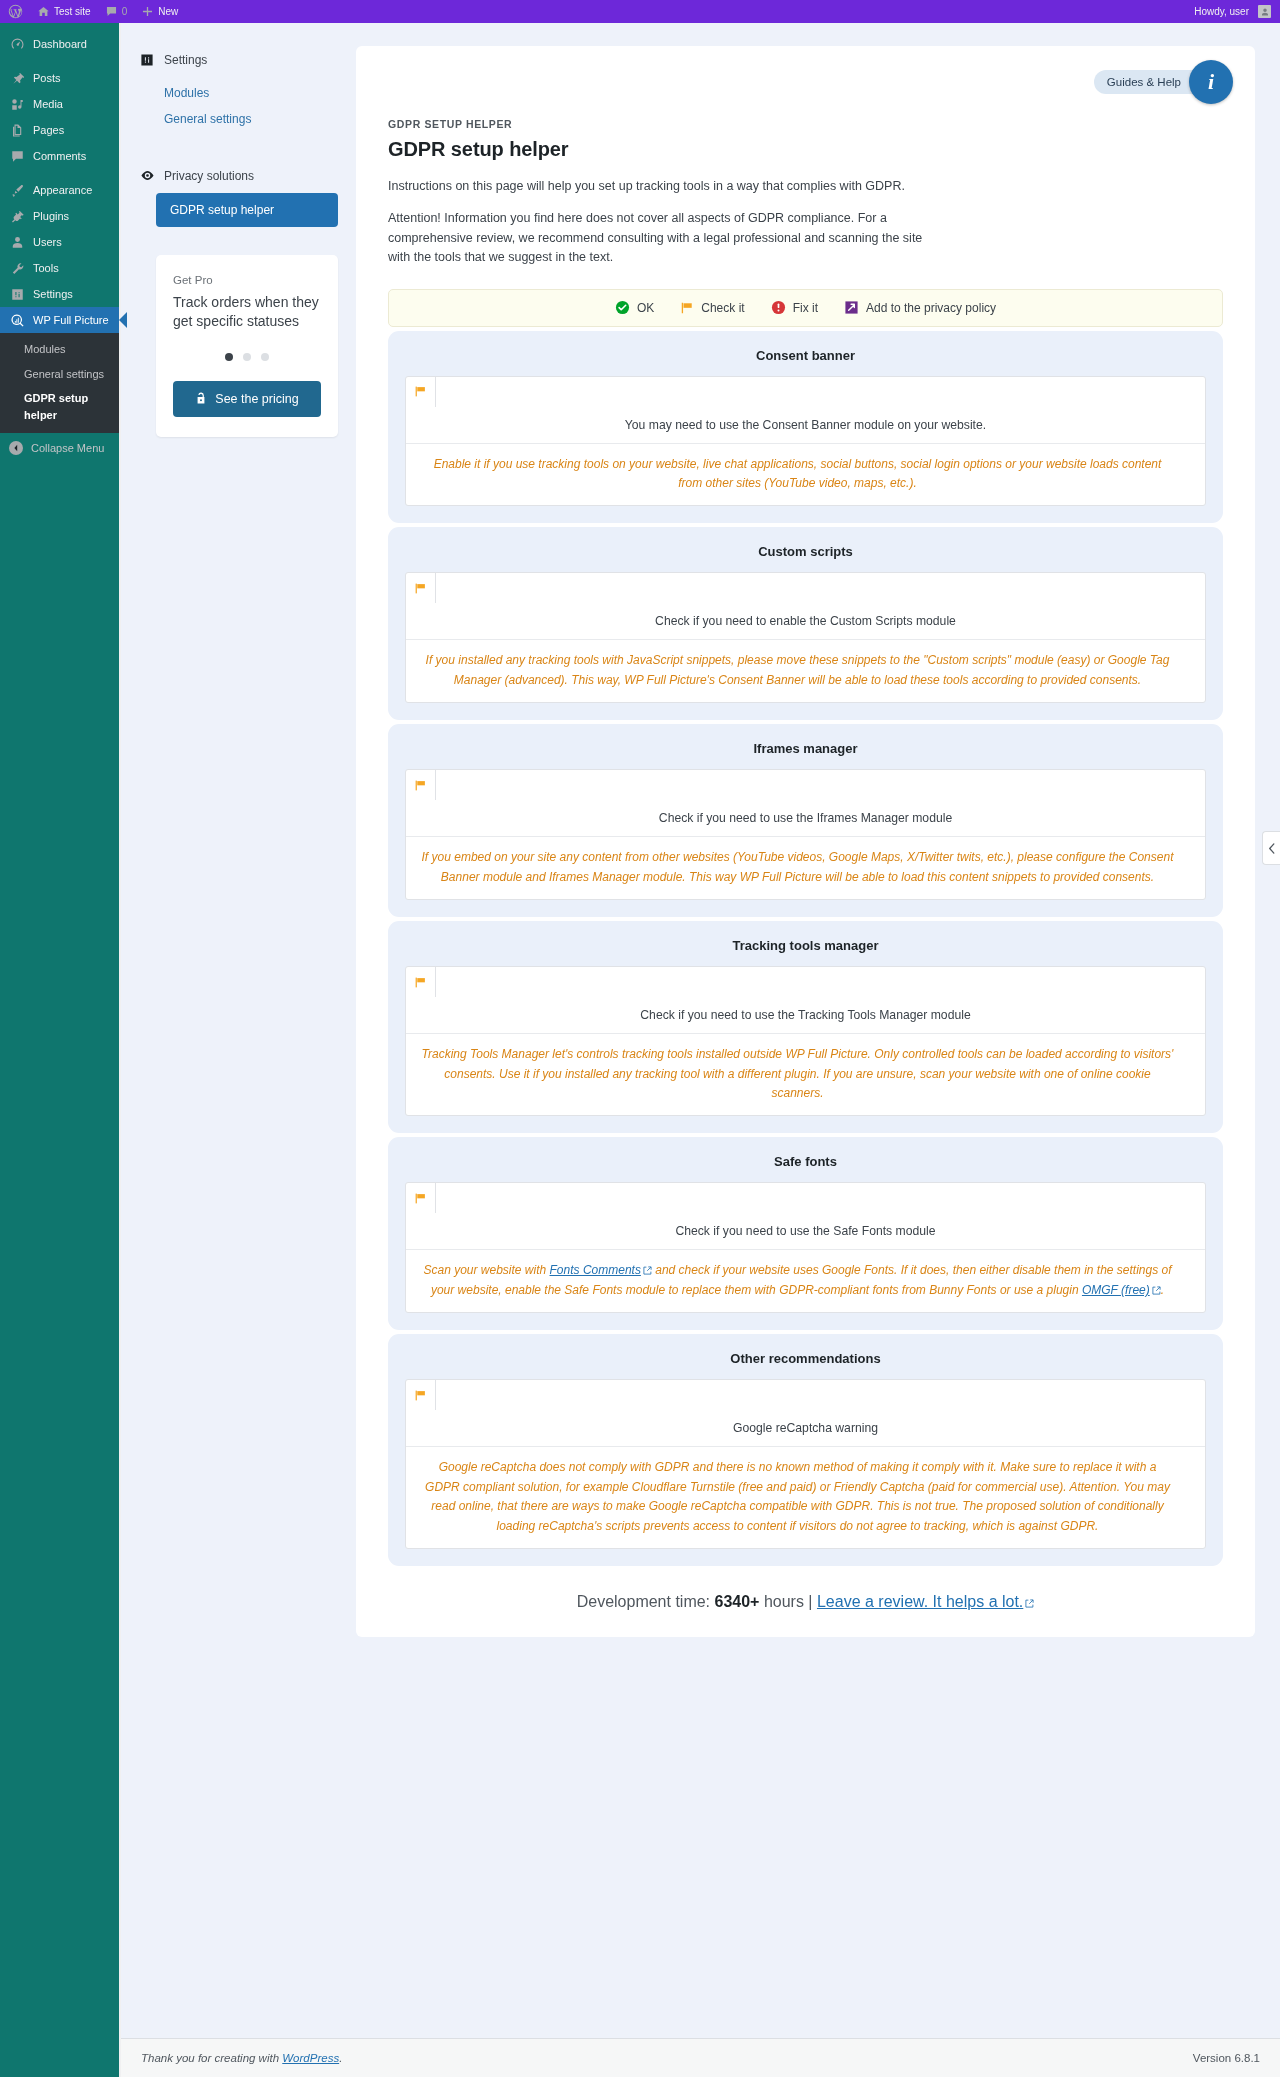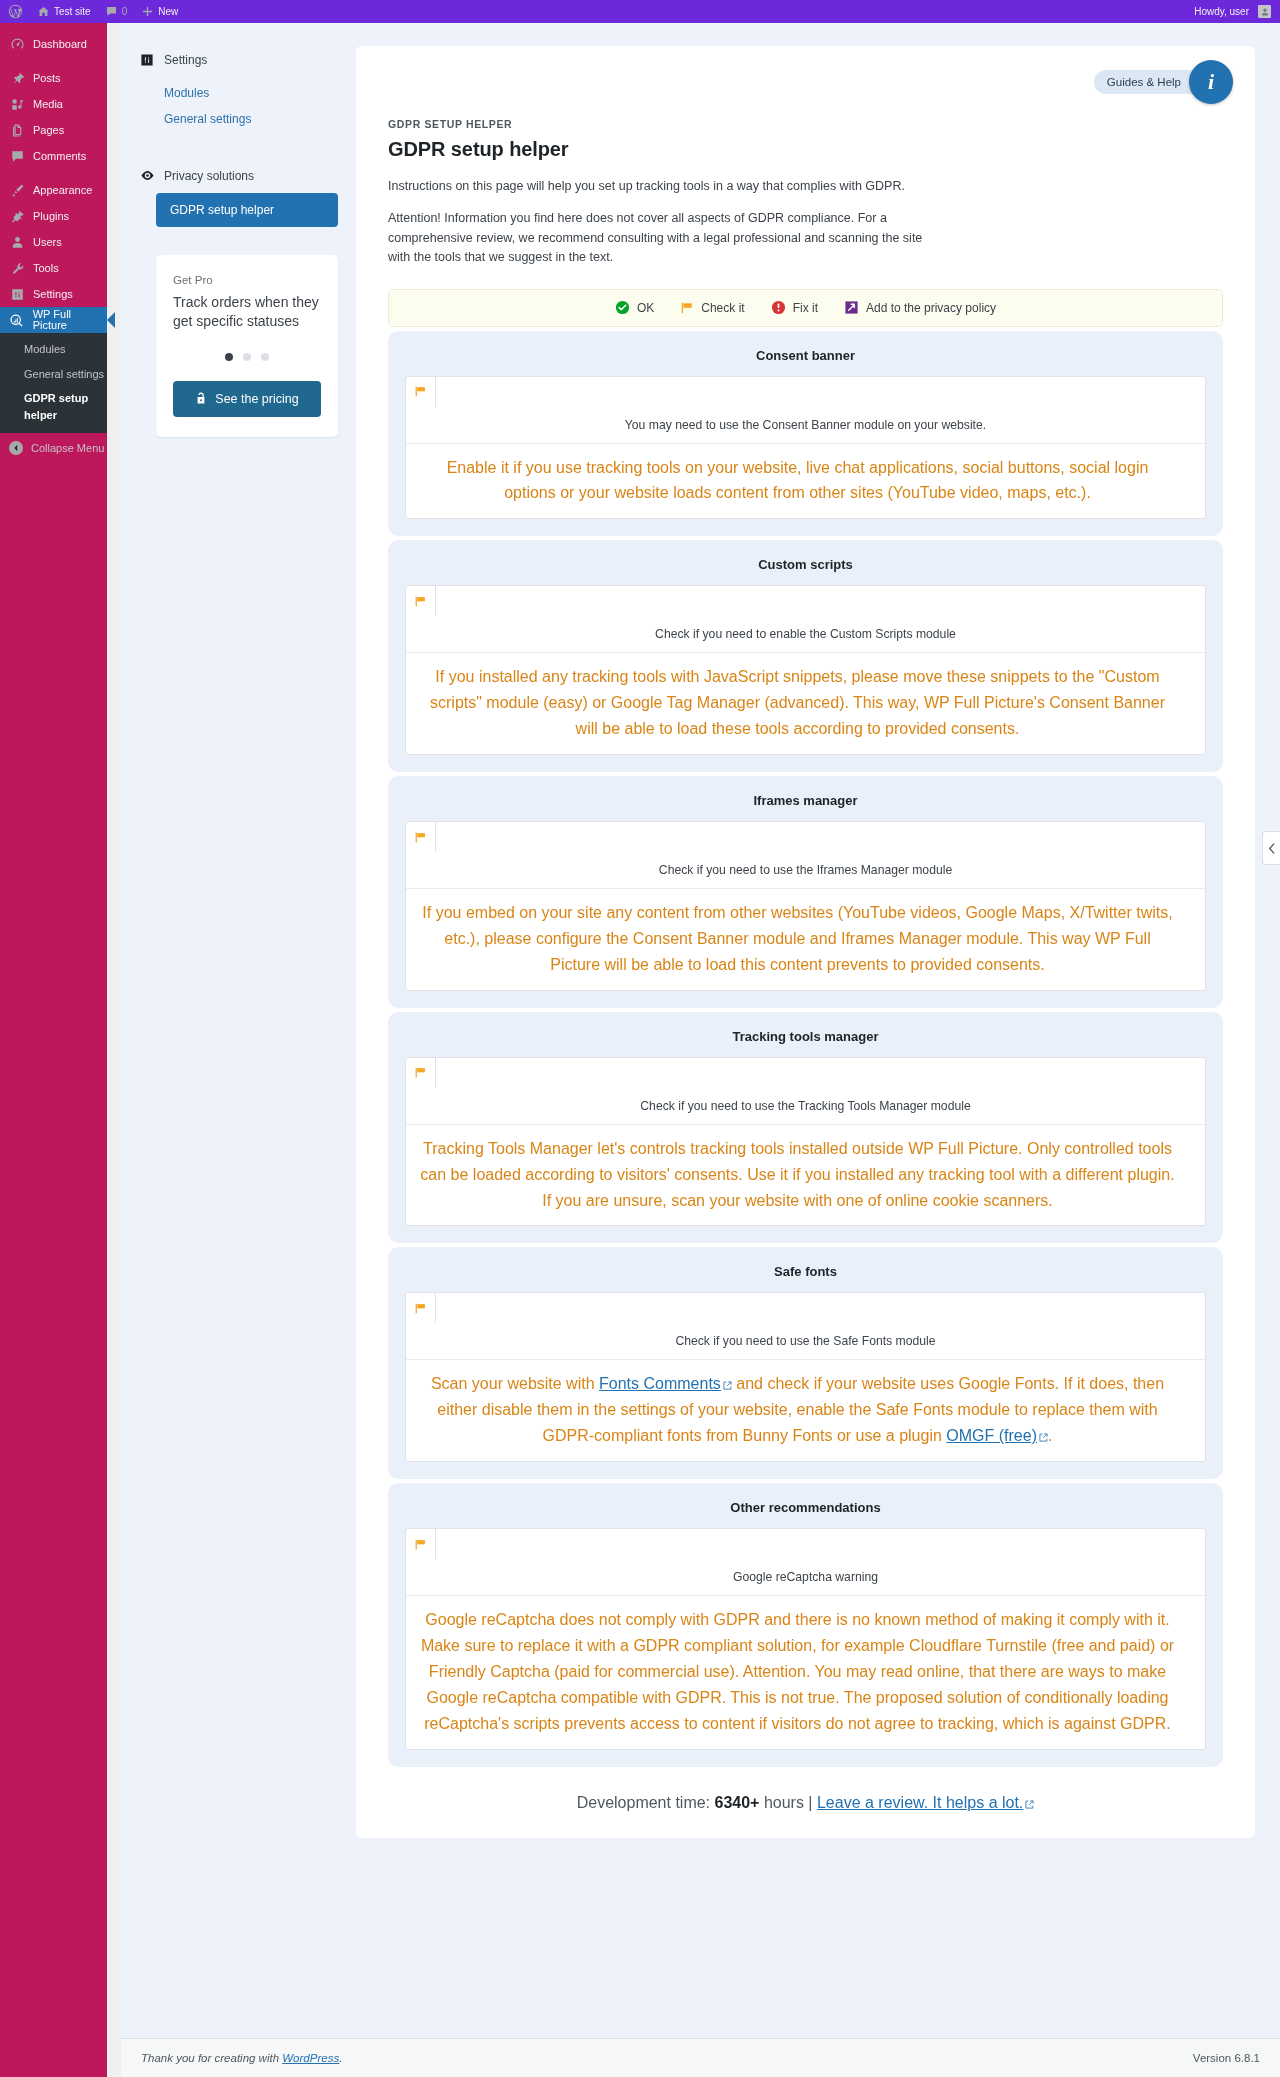--- a/index.html
+++ b/index.html
@@ -31,22 +31,22 @@
   }
   .ab-avatar {
     width: 13px; height: 13px; background: #c3c4c7; border-radius: 1px;
     display: inline-flex; align-items: center; justify-content: center;
     margin-left: 5px;
   }
   .ab-avatar svg { fill: #787c82; display: block; }
 
   
   .wpsidebar {
-    position: absolute; left: 0; top: 23px; width: 107px;
-    bottom: 0; background: #be185d; color: #f0f0f1;
+    position: absolute; left: 0; top: 23px; width: 119px;
+    bottom: 0; background: #0f766e; color: #f0f0f1;
     padding-top: 8px; z-index: 30;
   }
   .menu-item {
     display: flex; align-items: center; gap: 8px;
     height: 26px; padding: 0 0 0 9px; font-size: 11px;
     color: #f0f0f1; text-decoration: none; position: relative;
     line-height: 1;
   }
   .menu-item .mi-ico {
     width: 16px; display: inline-flex; align-items: center; justify-content: center;
@@ -188,22 +188,23 @@
     width: 30px; flex: 0 0 30px; border-right: 1px solid #e0e2e6;
     display: flex; align-items: center; justify-content: center;
   }
   .sec-flagcol svg { display: block; }
   .sec-body { flex: 1; }
   .sec-row-top {
     font-size: 12.2px; color: #3c434a; padding: 11px 14px;
     border-bottom: 1px solid #e8eaed;
   }
   .sec-row-desc {
-    font-size: 16px; color: #d98516; line-height: 1.62;
+    font-size: 12px; color: #d98516; line-height: 1.62;
     padding: 11px 30px 12px 14px;
+    font-style: italic;
   }
   .sec-row-desc a { color: #2271b1; text-decoration: underline; }
   .ext { display: inline-block; margin-left: 2px; }
   .ext svg { display: inline-block; vertical-align: -1px; fill: #2271b1; }
 
   
   .devline {
     text-align: center; font-size: 16px; color: #50575e;
     margin-top: 27px; padding: 0 32px;
   }
@@ -517,21 +518,21 @@
             <div class="sec-title">Iframes manager</div>
             <div class="sec-box">
               <div class="sec-flagcol">
                 <svg width="13" height="13" viewBox="0 0 16 16">
                     <rect x="2" y="2" width="1.5" height="12" fill="#f5a623"></rect>
                     <path d="M4 2.6h9.4v5.2H4z" fill="#f5a623"></path>
                   </svg>
               </div>
               <div class="sec-body">
                 <div class="sec-row-top">Check if you need to use the Iframes Manager module</div>
-                <div class="sec-row-desc">If you embed on your site any content from other websites (YouTube videos, Google Maps, X/Twitter twits, etc.), please configure the Consent Banner module and Iframes Manager module. This way WP Full Picture will be able to load this content prevents to provided consents.</div>
+                <div class="sec-row-desc">If you embed on your site any content from other websites (YouTube videos, Google Maps, X/Twitter twits, etc.), please configure the Consent Banner module and Iframes Manager module. This way WP Full Picture will be able to load this content snippets to provided consents.</div>
               </div>
             </div>
           </section>
 
           <section class="section">
             <div class="sec-title">Tracking tools manager</div>
             <div class="sec-box">
               <div class="sec-flagcol">
                 <svg width="13" height="13" viewBox="0 0 16 16">
                     <rect x="2" y="2" width="1.5" height="12" fill="#f5a623"></rect>

